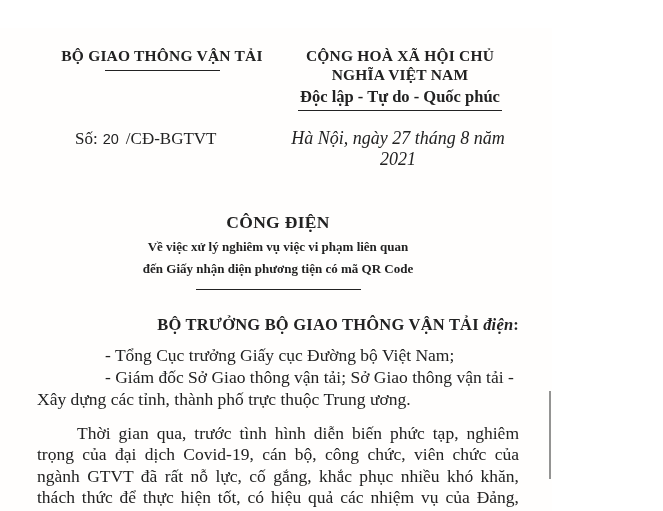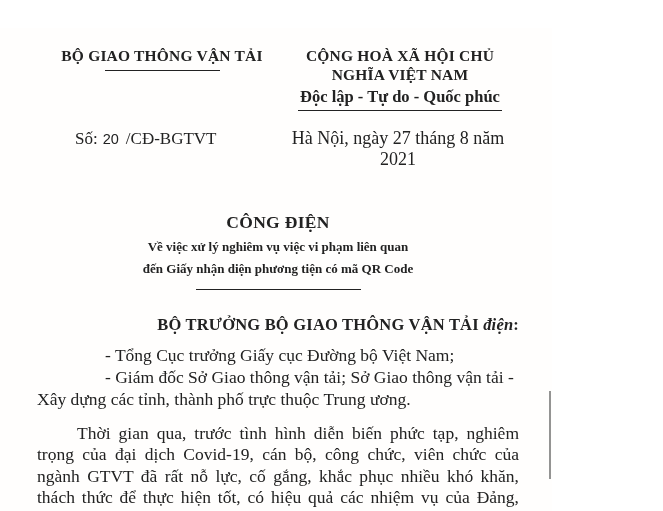--- a/index.html
+++ b/index.html
@@ -17,21 +17,21 @@
   .header{display:flex;align-items:flex-start;}
   .header-left{width:250px;text-align:center;}
   .issuer{font-weight:bold;font-size:15.5px;line-height:19px;letter-spacing:.2px;}
   .issuer-rule{width:115px;border-top:1.6px solid #222;margin:5px auto 0 auto;height:0;}
   .header-right{flex:1;text-align:center;padding-right:6px;}
   .national-title{font-weight:bold;font-size:15.5px;line-height:19px;letter-spacing:.2px;}
   .motto{display:inline-block;font-weight:bold;font-size:16.5px;line-height:20px;margin-top:3px;padding:0 2px 3px 2px;border-bottom:1.6px solid #222;}
   .meta-row{display:flex;align-items:baseline;margin-top:17px;}
   .doc-number{width:250px;box-sizing:border-box;padding-left:38px;font-size:17px;white-space:nowrap;}
   .doc-number .num{font-family:"Liberation Sans","DejaVu Sans",sans-serif;font-size:14.5px;padding:0 7px 0 5px;}
-  .place-date{flex:1;text-align:center;font-size:18px;padding-right:10px;}
+  .place-date{flex:1;text-align:center;font-style:italic;font-size:18px;padding-right:10px;}
   .title-block{text-align:center;margin-top:41px;}
   .doc-type{font-weight:bold;font-size:17.5px;line-height:22px;letter-spacing:.3px;}
   .subject{font-weight:bold;font-size:13px;line-height:22px;margin-top:3px;}
   .title-rule{width:165px;border-top:1.5px solid #222;margin:9px auto 0 auto;height:0;}
   .addressing{ text-align:right;margin-top:25px;font-weight:bold;font-size:16.5px;line-height:20px;letter-spacing:.2px;}
   .addressing .verb{font-style:italic;}
   .recipients{margin-top:9px;font-size:17.5px;line-height:22px;}
   .recipients p{margin:0;text-indent:68px;}
   .body-paragraph{
     margin-top:13px;

